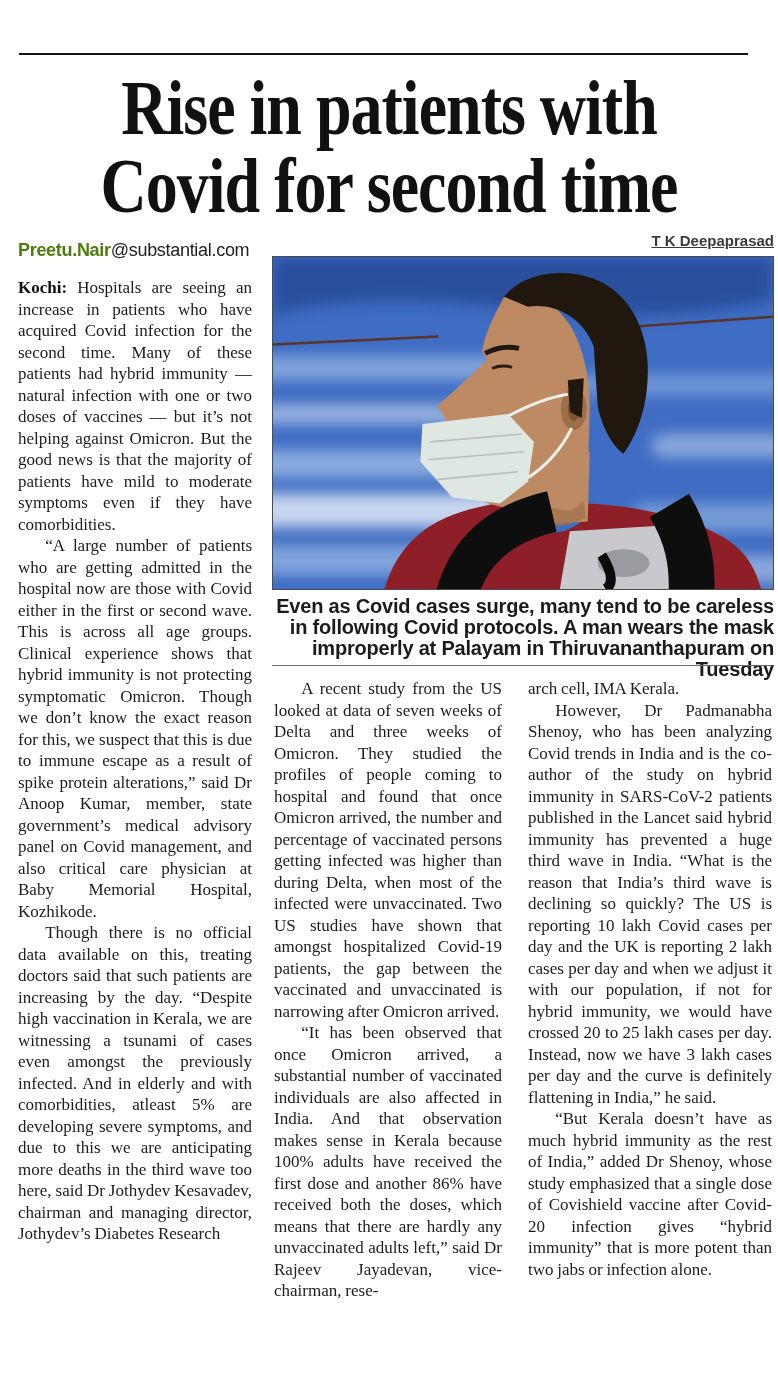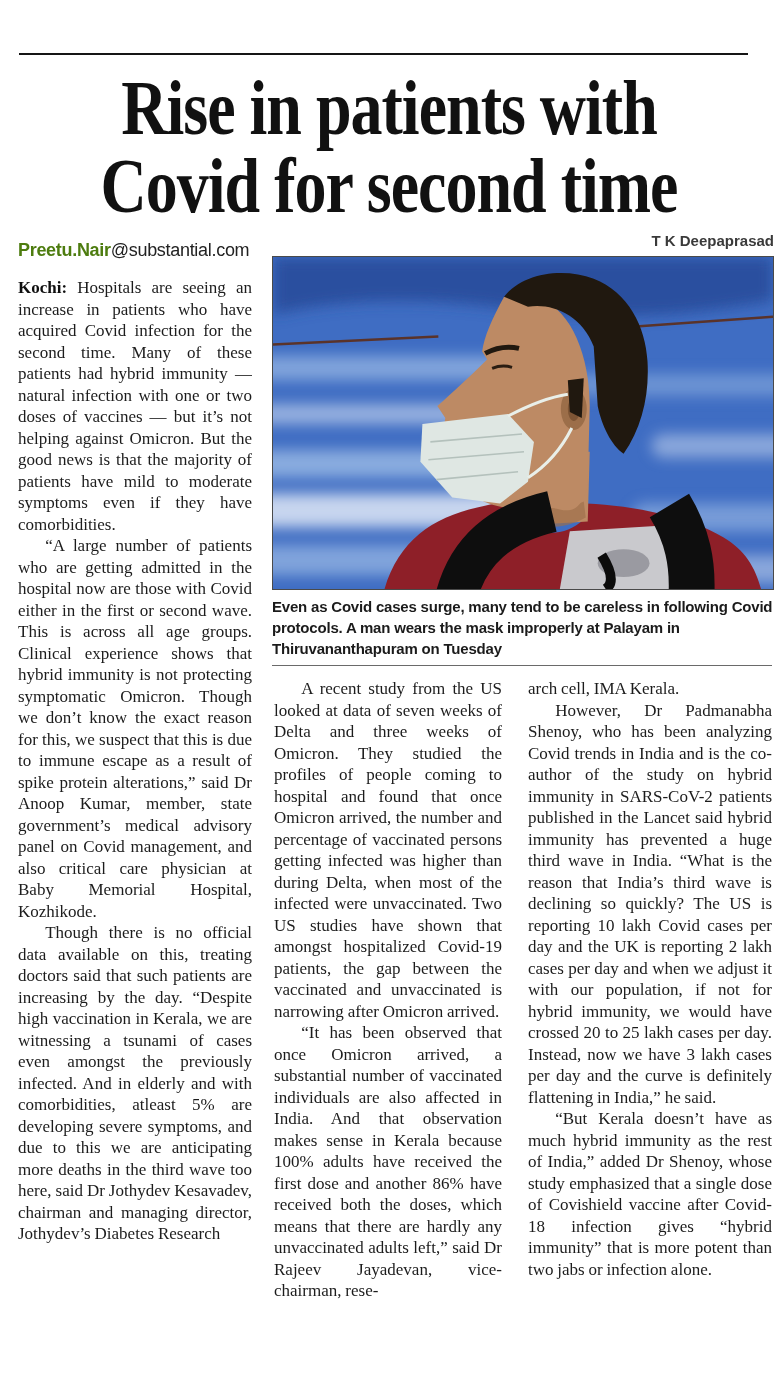--- a/index.html
+++ b/index.html
@@ -8,27 +8,27 @@
   .top-rule{position:absolute;left:19px;top:24px;width:729px;height:2px;background:#151515;}
   .headline{position:absolute;left:0;top:40px;width:778px;margin:0;text-align:center;
             font-family:"Liberation Serif", serif;font-weight:700;color:#111;
             font-size:64px;line-height:64px;letter-spacing:-1px;
             transform:scaleY(1.22);transform-origin:50% 0;}
   .headline span{display:block;}
   .byline{position:absolute;left:18px;top:211px;font-family:"Liberation Sans", sans-serif;
           font-size:18px;letter-spacing:-0.3px;color:#222;}
   .byline b{color:#4d7c0f;}
   .credit{position:absolute;left:272px;top:203px;width:502px;text-align:right;
-          font-family:"Liberation Sans", sans-serif;font-weight:700;font-size:15px;color:#3a3a3a;}
+          font-family:"Liberation Sans", sans-serif;font-weight:700;font-size:15px;color:#3a3a3a;text-decoration:underline;}
   .photo{position:absolute;left:272px;top:227px;width:502px;height:334px;
          border:1px solid #4a4a4a;box-sizing:border-box;overflow:hidden;}
   .photo svg{display:block;width:100%;height:100%;}
   .caption{position:absolute;left:272px;top:567px;width:502px;
-           font-family:"Liberation Sans", sans-serif;font-weight:700;font-size:15px;
-           line-height:21px;letter-spacing:-0.2px;color:#1b1b1b;}
+           font-family:"Liberation Sans", sans-serif;font-weight:700;font-size:20px;
+           line-height:21px;letter-spacing:-0.2px;color:#1b1b1b;text-align:right;}
   .caption-rule{position:absolute;left:272px;top:636px;width:500px;height:1px;background:#6a6a6a;}
   .col{position:absolute;font-size:17px;line-height:21.5px;text-align:justify;
        overflow:hidden;hyphens:auto;-webkit-hyphens:auto;word-spacing:-0.4px;}
   .col-1{left:18px;top:248px;width:234px;height:1136px;}
   .col-2{left:274px;top:649px;width:228px;height:736px;}
   .col-3{left:528px;top:649px;width:244px;height:736px;}
   .para{margin:0;}
   .para.indent{text-indent:1.6em;}
   .para .lead{font-weight:700;color:#0f0f0f;}
 </style>
@@ -117,16 +117,16 @@
   </div>
 
   <div class="col col-2">
     <p class="para indent">A recent study from the US looked at data of seven weeks of Delta and three weeks of Omicron. They studied the profiles of people coming to hospital and found that once Omicron arrived, the number and percentage of vaccinated persons getting infected was higher than during Delta, when most of the infected were unvaccinated. Two US studies have shown that amongst hospitalized Covid-19 patients, the gap between the vaccinated and unvaccinated is narrowing after Omicron arrived.</p>
     <p class="para indent">“It has been observed that once Omicron arrived, a substantial number of vaccinated individuals are also affected in India. And that observation makes sense in Kerala because 100% adults have received the first dose and another 86% have received both the doses, which means that there are hardly any unvaccinated adults left,” said Dr Rajeev Jayadevan, vice-chairman, rese-</p>
   </div>
 
   <div class="col col-3">
     <p class="para">arch cell, IMA Kerala.</p>
     <p class="para indent">However, Dr Padmanabha Shenoy, who has been analyzing Covid trends in India and is the co-author of the study on hybrid immunity in SARS-CoV-2 patients published in the Lancet said hybrid immunity has prevented a huge third wave in India. “What is the reason that India’s third wave is declining so quickly? The US is reporting 10 lakh Covid cases per day and the UK is reporting 2 lakh cases per day and when we adjust it with our population, if not for hybrid immunity, we would have crossed 20 to 25 lakh cases per day. Instead, now we have 3 lakh cases per day and the curve is definitely flattening in India,” he said.</p>
-    <p class="para indent">“But Kerala doesn’t have as much hybrid immunity as the rest of India,” added Dr Shenoy, whose study emphasized that a single dose of Covishield vaccine after Covid-18 infection gives “hybrid immunity” that is more potent than two jabs or infection alone.</p>
+    <p class="para indent">“But Kerala doesn’t have as much hybrid immunity as the rest of India,” added Dr Shenoy, whose study emphasized that a single dose of Covishield vaccine after Covid-20 infection gives “hybrid immunity” that is more potent than two jabs or infection alone.</p>
   </div>
 
 </div>
 
 </body></html>

